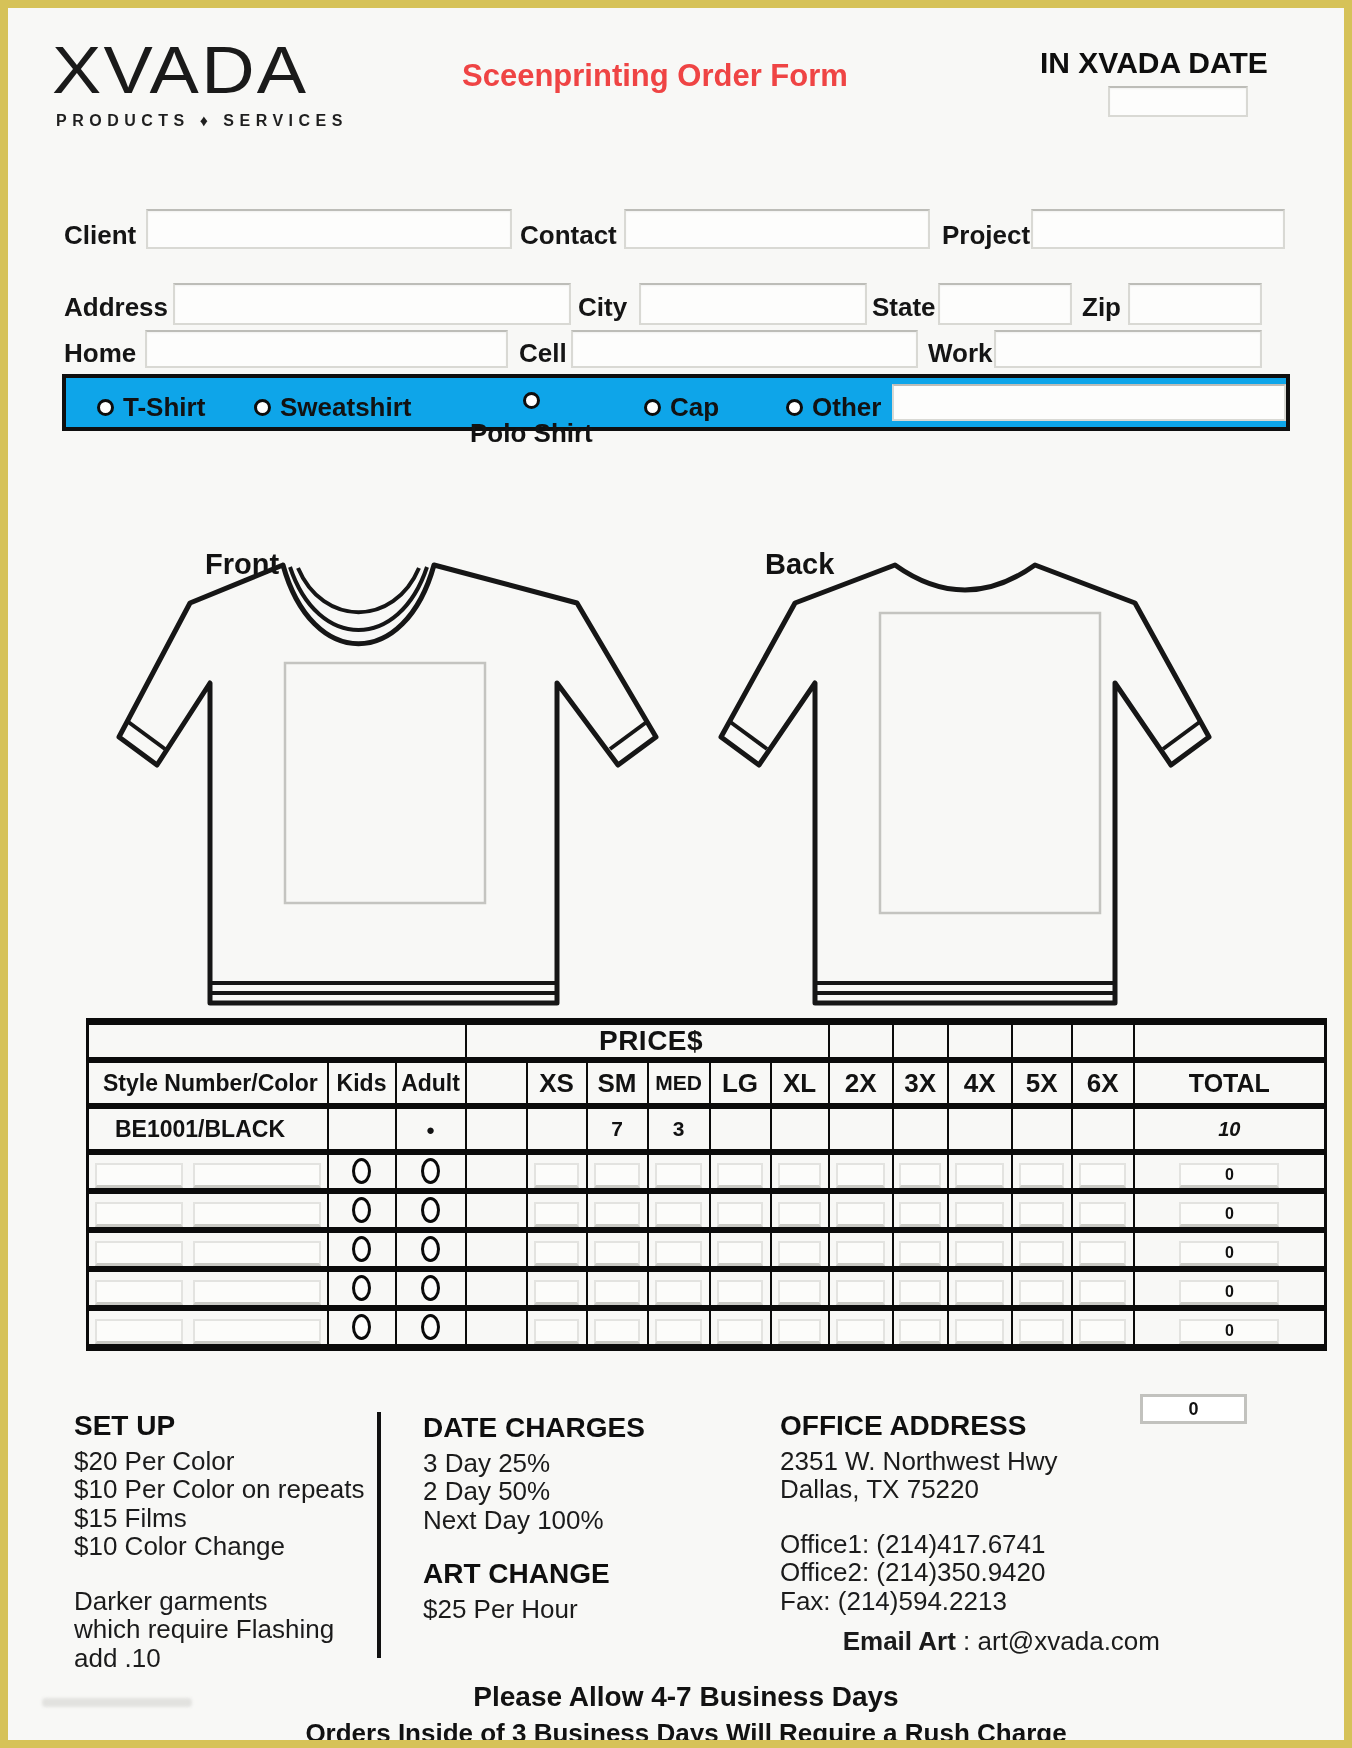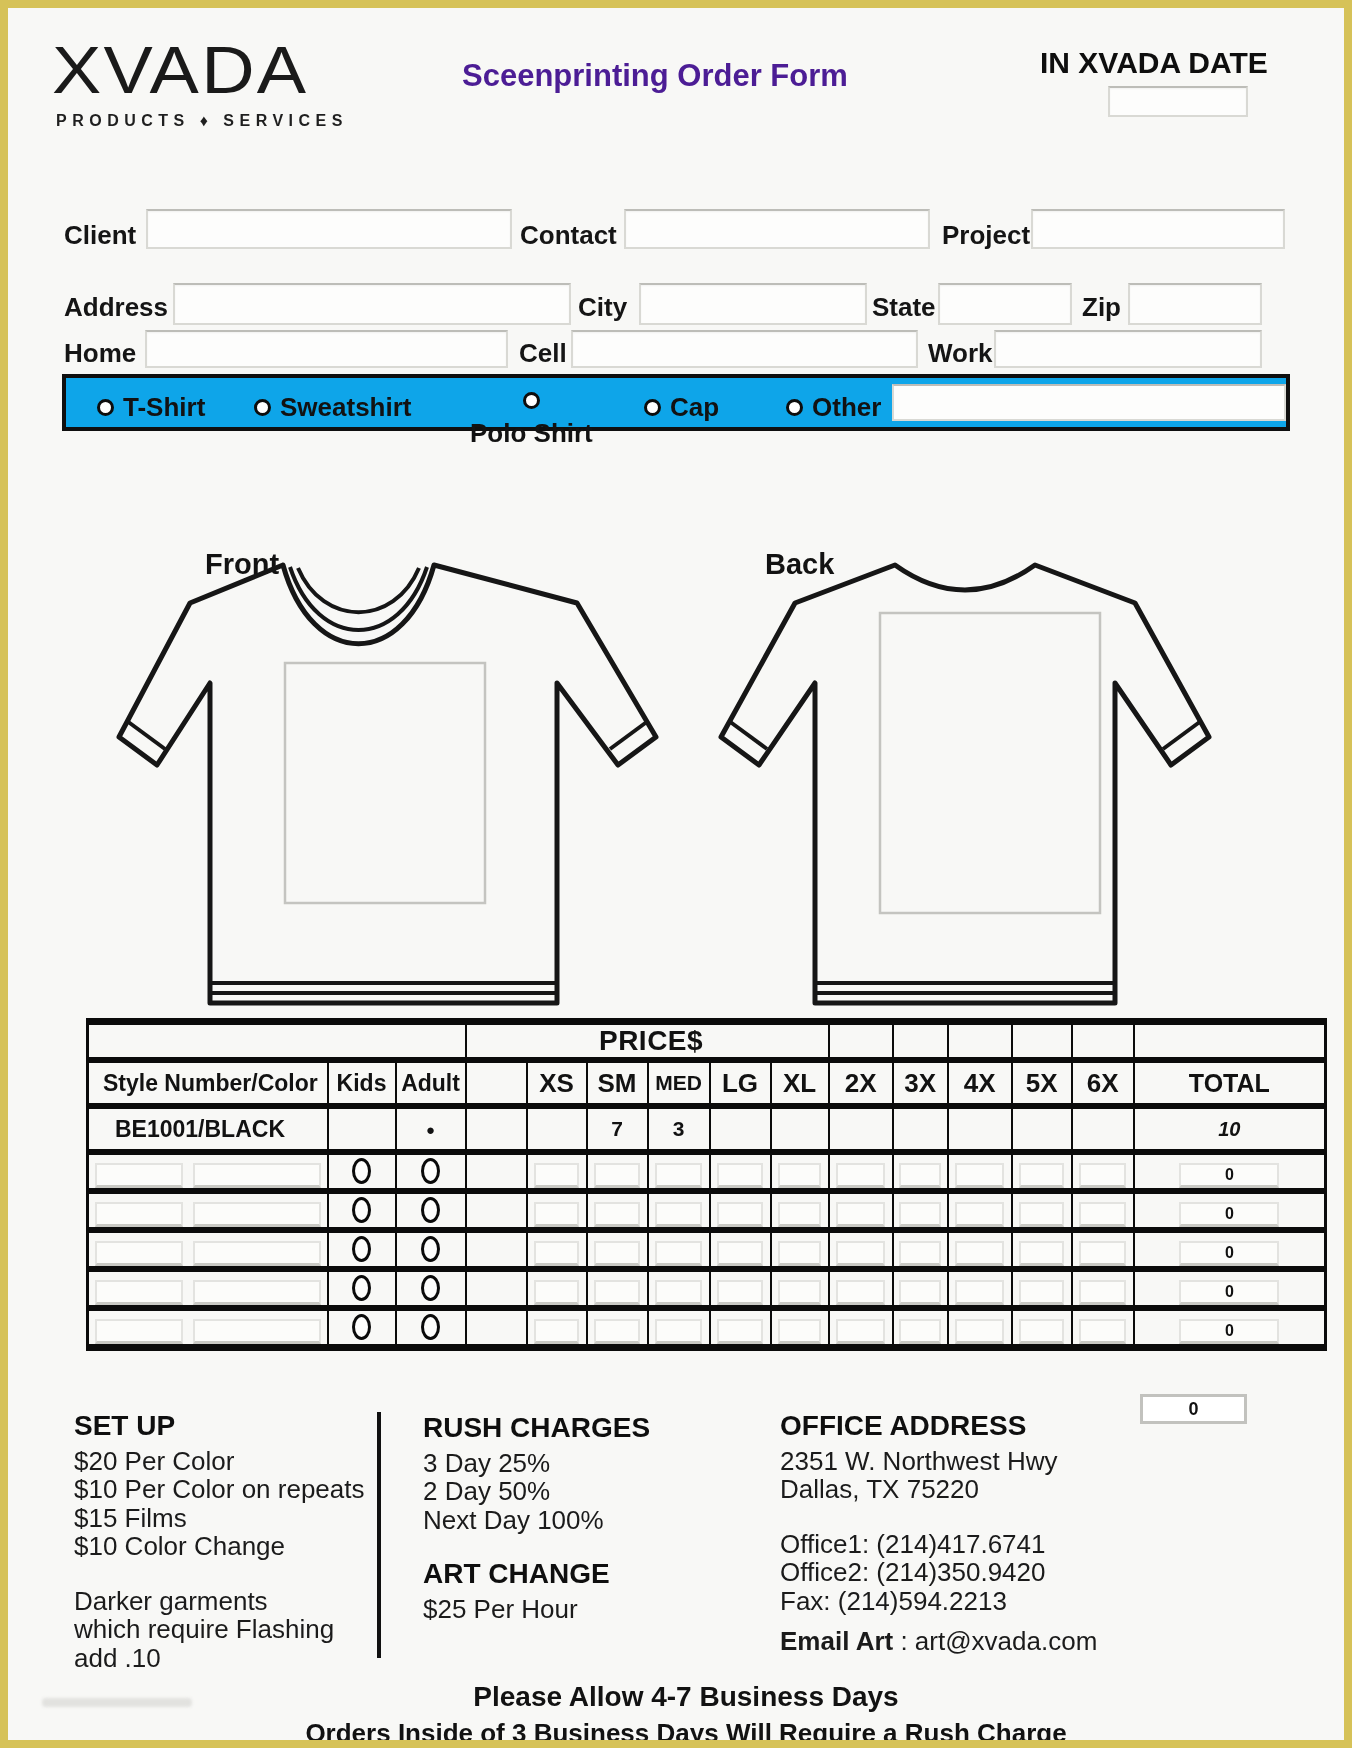--- a/index.html
+++ b/index.html
@@ -19,21 +19,21 @@
     position:absolute; left:52px; top:34px;
     font-size:66px; font-weight:500; letter-spacing:2px; color:#1a1a1a;
     transform:scaleX(1.12); transform-origin:left center; line-height:72px;
   }
   .logo-tagline {
     position:absolute; left:56px; top:112px;
     font-size:16px; font-weight:600; letter-spacing:5.5px; color:#1f1f1f;
   }
   .form-title {
     position:absolute; left:462px; top:58px;
-    font-size:31px; font-weight:bold; color:#4c1d95;
+    font-size:31px; font-weight:bold; color:#ef4444;
   }
   .ihd-label {
     position:absolute; left:1040px; top:46px;
     font-size:30px; font-weight:bold; color:#0e0e0e;
   }
   
   .inp {
     position:absolute; background:#fdfdfc;
     border:2px solid #d9d9d4; border-top-color:#bdbdb8;
     box-shadow:inset 0 1px 2px rgba(0,0,0,0.05);
@@ -91,21 +91,21 @@
   .grand-total {
     position:absolute; left:1140px; top:1394px; width:107px; height:30px;
     background:#fff; border:3px solid #c2c2be; font-size:18px; font-weight:bold;
     text-align:center; line-height:24px;
   }
   
   .fcol { position:absolute; font-size:26px; color:#1b1b1b; line-height:28.5px; }
   .fcol .ftitle { font-size:28px; font-weight:bold; margin-bottom:6px; color:#0f0f0f; }
   .fcol .gap { height:26px; }
   .fdivider { position:absolute; left:377px; top:1412px; width:3.5px; height:246px; background:#111; }
-  .email-line { margin-top:12px; }
+  .email-line { margin-top:12px;text-align:right; }
   .email-line .b { font-weight:bold; }
   .notice { position:absolute; left:56px; top:1681px; width:1260px; text-align:center; }
   .notice .n1 { font-size:28px; font-weight:bold; }
   .notice .n2 { font-size:26px; font-weight:bold; margin-top:5px; }
   .watermark { position:absolute; left:42px; top:1698px; width:150px; height:9px;
     background:#e2e2df; border-radius:4px; filter:blur(1.5px); }
   svg .outline { fill:none; stroke:#161616; stroke-width:5; stroke-linejoin:round; }
   svg .inner { fill:none; stroke:#161616; stroke-width:4; }
   svg .parea { fill:none; stroke:#c4c4c0; stroke-width:2.5; }
 </style>
@@ -359,21 +359,21 @@
     <div>$10 Color Change</div>
     <div class="gap"></div>
     <div>Darker garments</div>
     <div>which require Flashing</div>
     <div>add .10</div>
   </div>
 
   <div class="fdivider"></div>
 
   <div class="fcol" style="left:423px; top:1414px; width:300px;">
-    <div class="ftitle">RUSH CHARGES</div>
+    <div class="ftitle">DATE CHARGES</div>
     <div>3 Day 25%</div>
     <div>2 Day 50%</div>
     <div>Next Day 100%</div>
     <div class="gap"></div>
     <div class="ftitle">ART CHANGE</div>
     <div>$25 Per Hour</div>
   </div>
 
   <div class="fcol" style="left:780px; top:1412px; width:380px;">
     <div class="ftitle">OFFICE ADDRESS</div>

